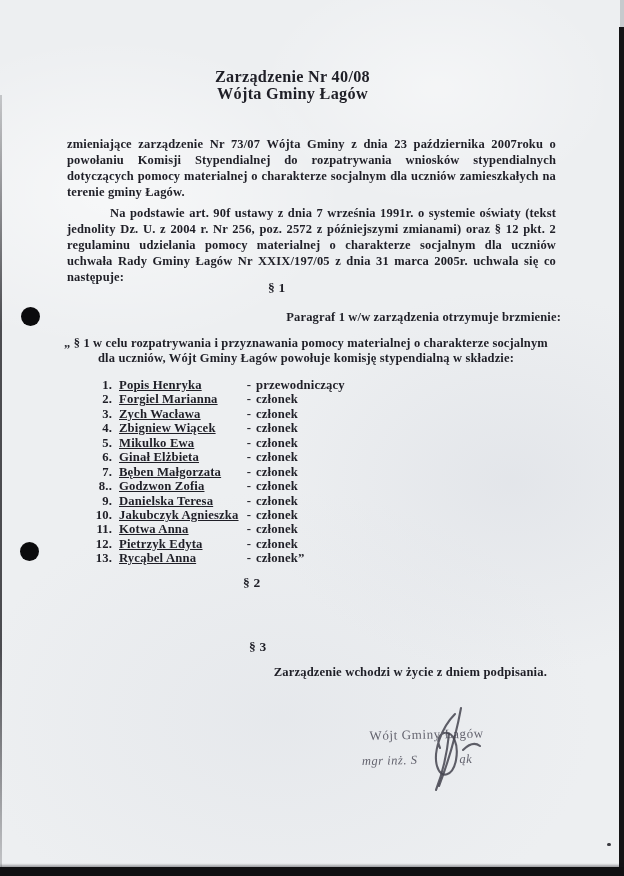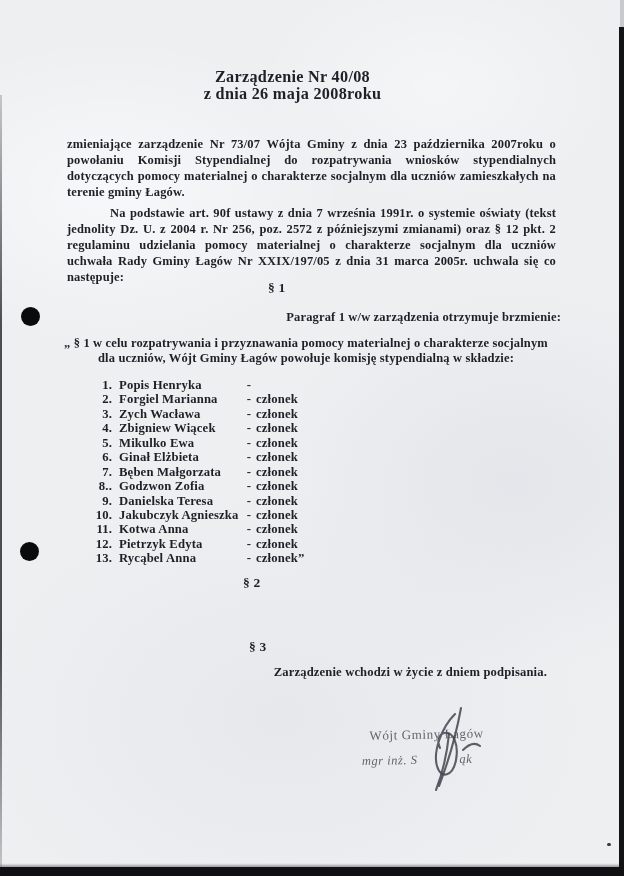--- a/index.html
+++ b/index.html
@@ -40,21 +40,21 @@
   .p-quote{top:336px;left:60px;width:492px;font-size:12.5px;line-height:15.4px;text-align:center;}
   .p-sec2text{top:610px;left:68px;width:480px;font-size:12.6px;text-align:left;}
   .p-sec3text{top:665px;left:67px;width:480px;font-size:12.6px;text-align:right;}
   .members{top:378px;left:94px;width:380px;font-size:12.7px;}
   .member-row{
     display:grid;
     grid-template-columns:18px 130px 14px auto;
     line-height:14.45px;height:14.45px;
   }
   .m-no{text-align:right;}
-  .m-name{padding-left:7px;}
+  .m-name{padding-left:7px;text-decoration:underline;}
   .m-dash{text-align:center;}
   
   .stamp{top:722px;left:362px;width:200px;height:80px;color:var(--stamp,#63636e);transform:rotate(-1.2deg);}
   .stamp-l1{position:absolute;top:4px;left:8px;font-size:13px;letter-spacing:.6px;}
   .stamp-l2{position:absolute;top:30px;left:0;font-size:12.5px;font-style:italic;letter-spacing:.5px;}
   .stamp-l2 .gap{display:inline-block;width:42px;}
   .sig{top:700px;left:393px;width:95px;height:100px;}
   .sig path{fill:none;stroke:#44444f;stroke-width:2.1;stroke-linecap:round;opacity:.85;}
   
   .hole{width:19px;height:19px;border-radius:50%;background:#0b0b0d;}
@@ -67,38 +67,39 @@
     background:linear-gradient(rgba(70,70,75,.25), rgba(35,35,40,.8) 30%, rgba(35,35,40,.8) 72%, rgba(70,70,75,.25));}
   .speck{top:843px;left:607px;width:4px;height:3px;background:#3a3a40;border-radius:2px;}
 </style>
 </head>
 <body>
 
 <div class="page">
 
   <div class="abs title b">
     <div>Zarządzenie  Nr 40/08</div>
-    <div>z dnia 26 maja 2008roku</div>
+    <div>Wójta Gminy Łagów</div>
   </div>
 
   <p class="abs para p-intro b">zmieniające zarządzenie Nr 73/07  Wójta Gminy z dnia 23 października 2007roku o powołaniu Komisji Stypendialnej do rozpatrywania wniosków stypendialnych dotyczących  pomocy materialnej o charakterze socjalnym dla uczniów zamieszkałych na terenie gminy Łagów.</p>
 
   <p class="abs para p-legal b">Na podstawie art. 90f ustawy z dnia  7 września 1991r. o systemie oświaty (tekst jednolity Dz. U. z 2004 r. Nr 256, poz. 2572  z późniejszymi zmianami) oraz § 12  pkt. 2 regulaminu udzielania pomocy materialnej o charakterze socjalnym dla uczniów uchwała Rady Gminy Łagów Nr XXIX/197/05 z dnia 31 marca 2005r.  uchwala się co następuje:</p>
 
   <div class="abs sec sec1 b">§ 1</div>
 
   <p class="abs p-paragraf b">Paragraf  1 w/w zarządzenia otrzymuje brzmienie:</p>
 
   <p class="abs p-quote b">„ § 1  w  celu rozpatrywania i przyznawania pomocy materialnej o charakterze socjalnym dla uczniów, Wójt Gminy Łagów powołuje komisję stypendialną w składzie:</p>
 
   <div class="abs members b">
       <div class="member-row">
       <span class="m-no">1.</span>
       <span class="m-name">Popis Henryka</span>
       <span class="m-dash">-</span>
+      <span class="m-role">przewodniczący</span>
     </div>
       <div class="member-row">
       <span class="m-no">2.</span>
       <span class="m-name">Forgiel Marianna</span>
       <span class="m-dash">-</span>
       <span class="m-role">członek</span>
     </div>
       <div class="member-row">
       <span class="m-no">3.</span>
       <span class="m-name">Zych Wacława</span>

